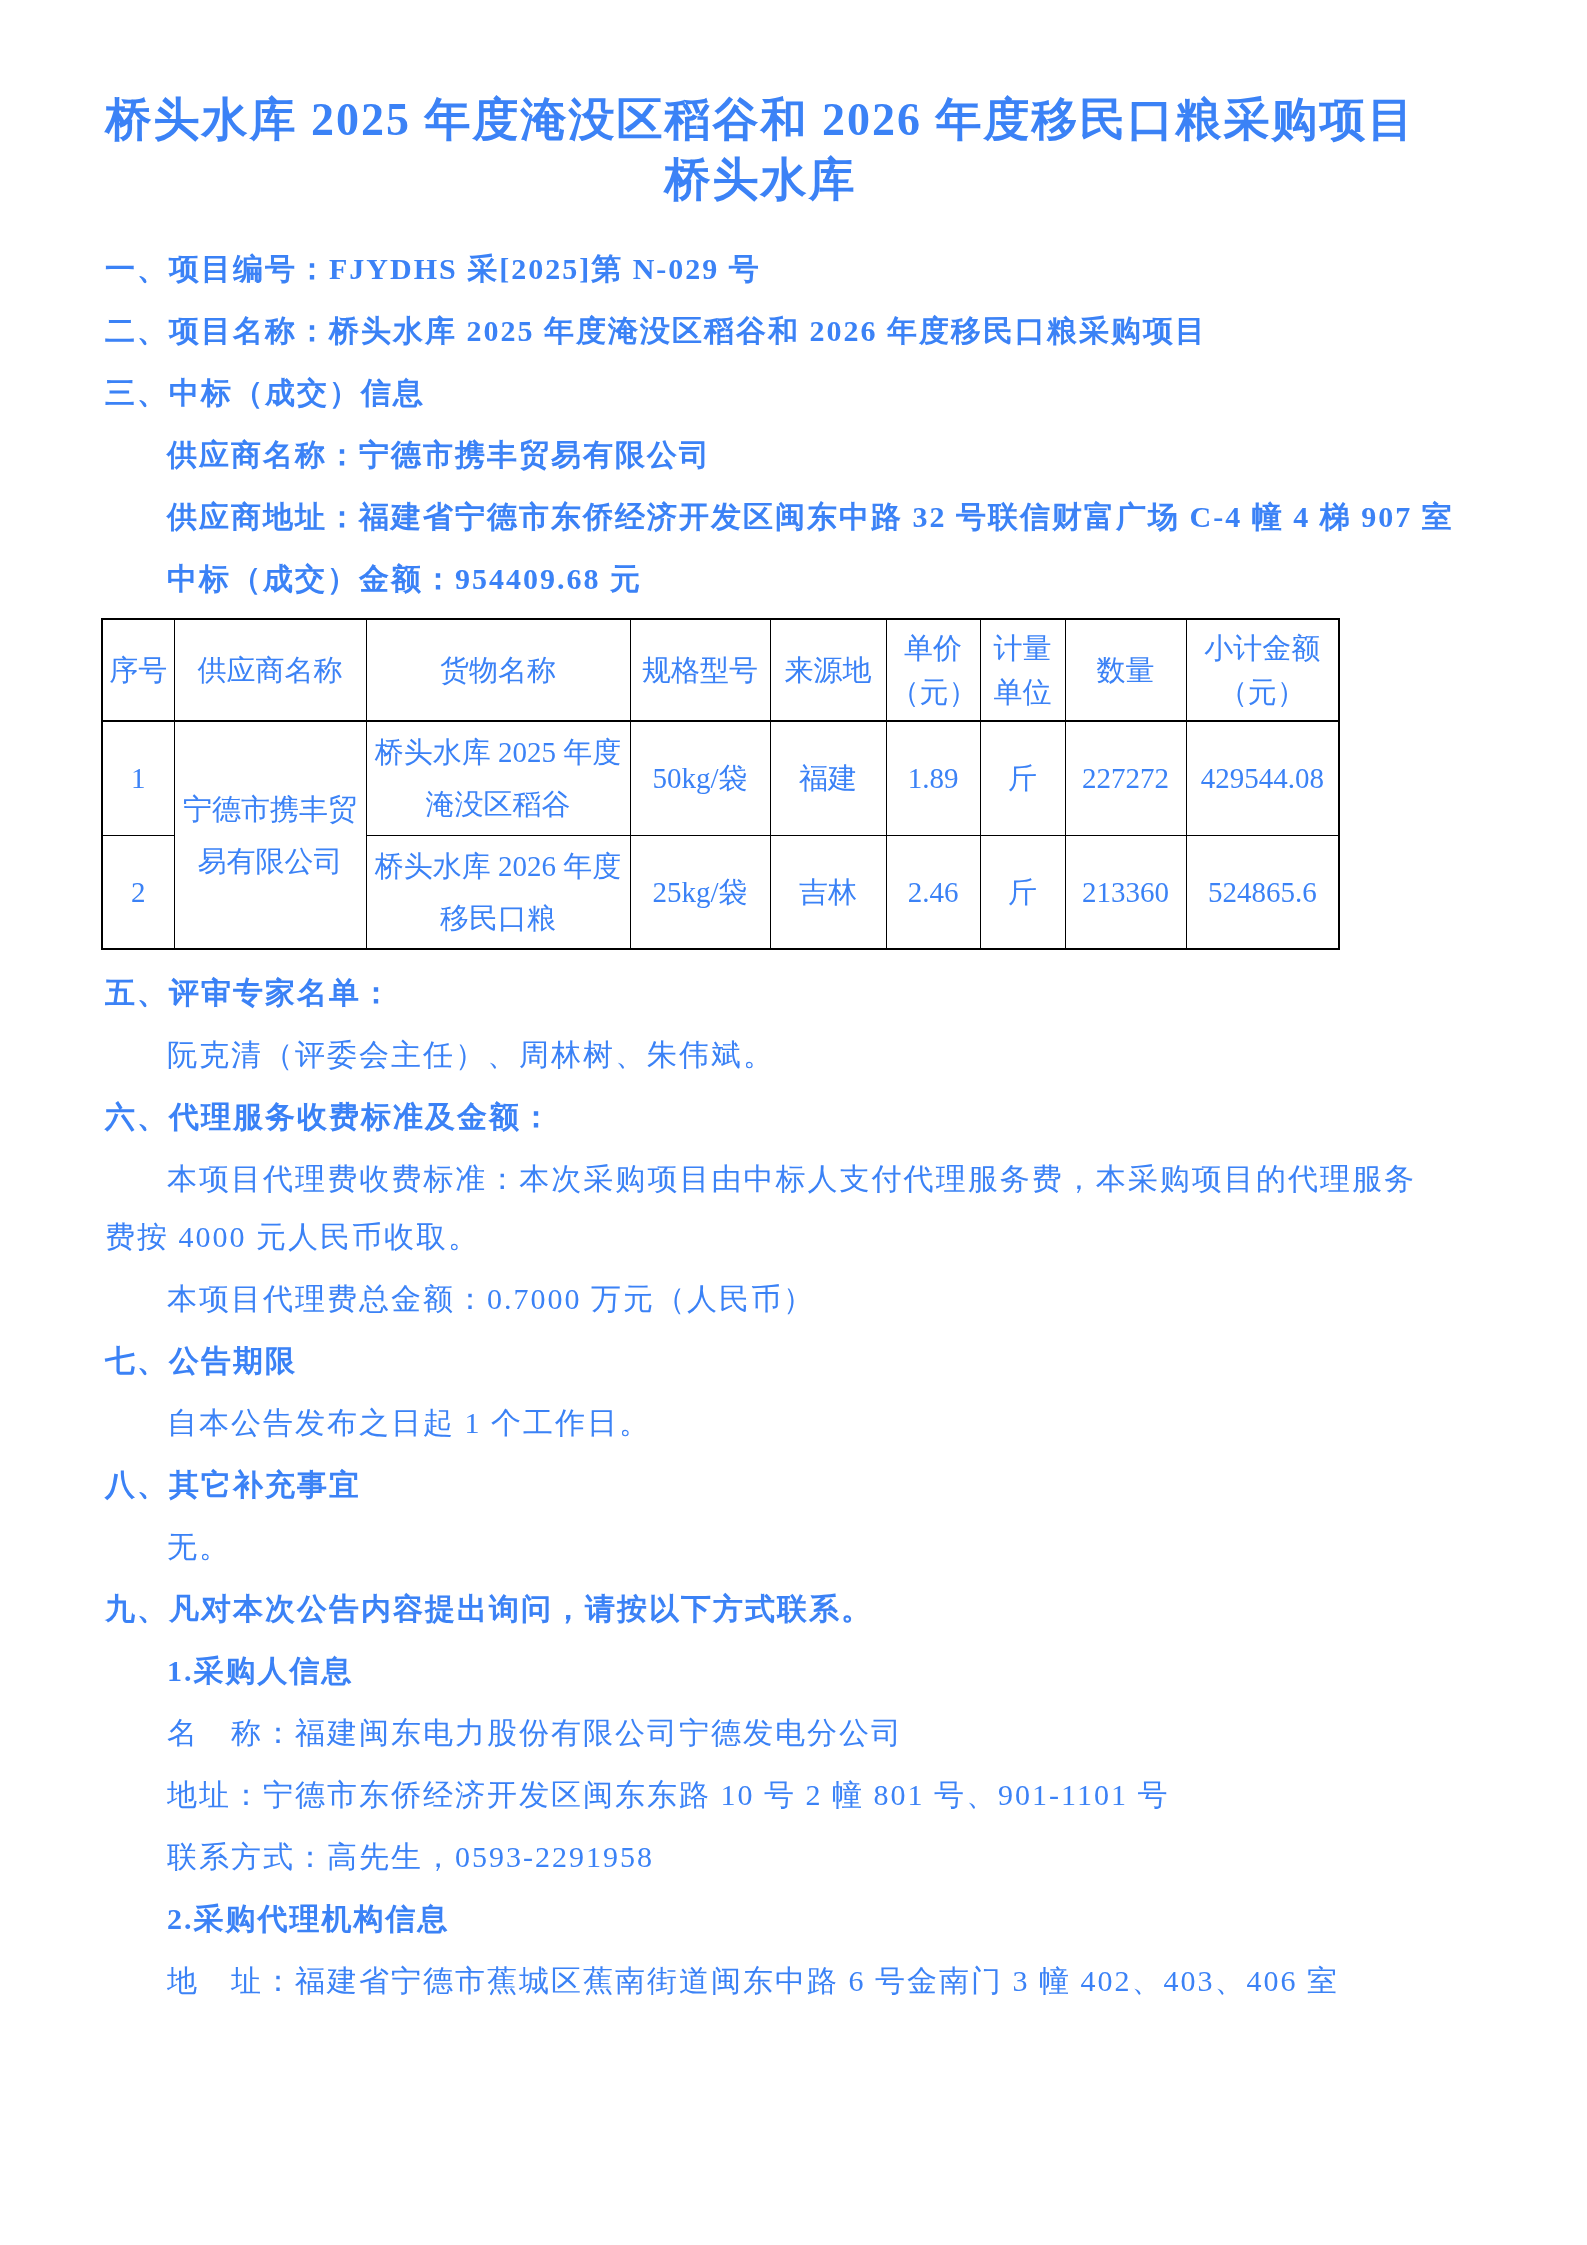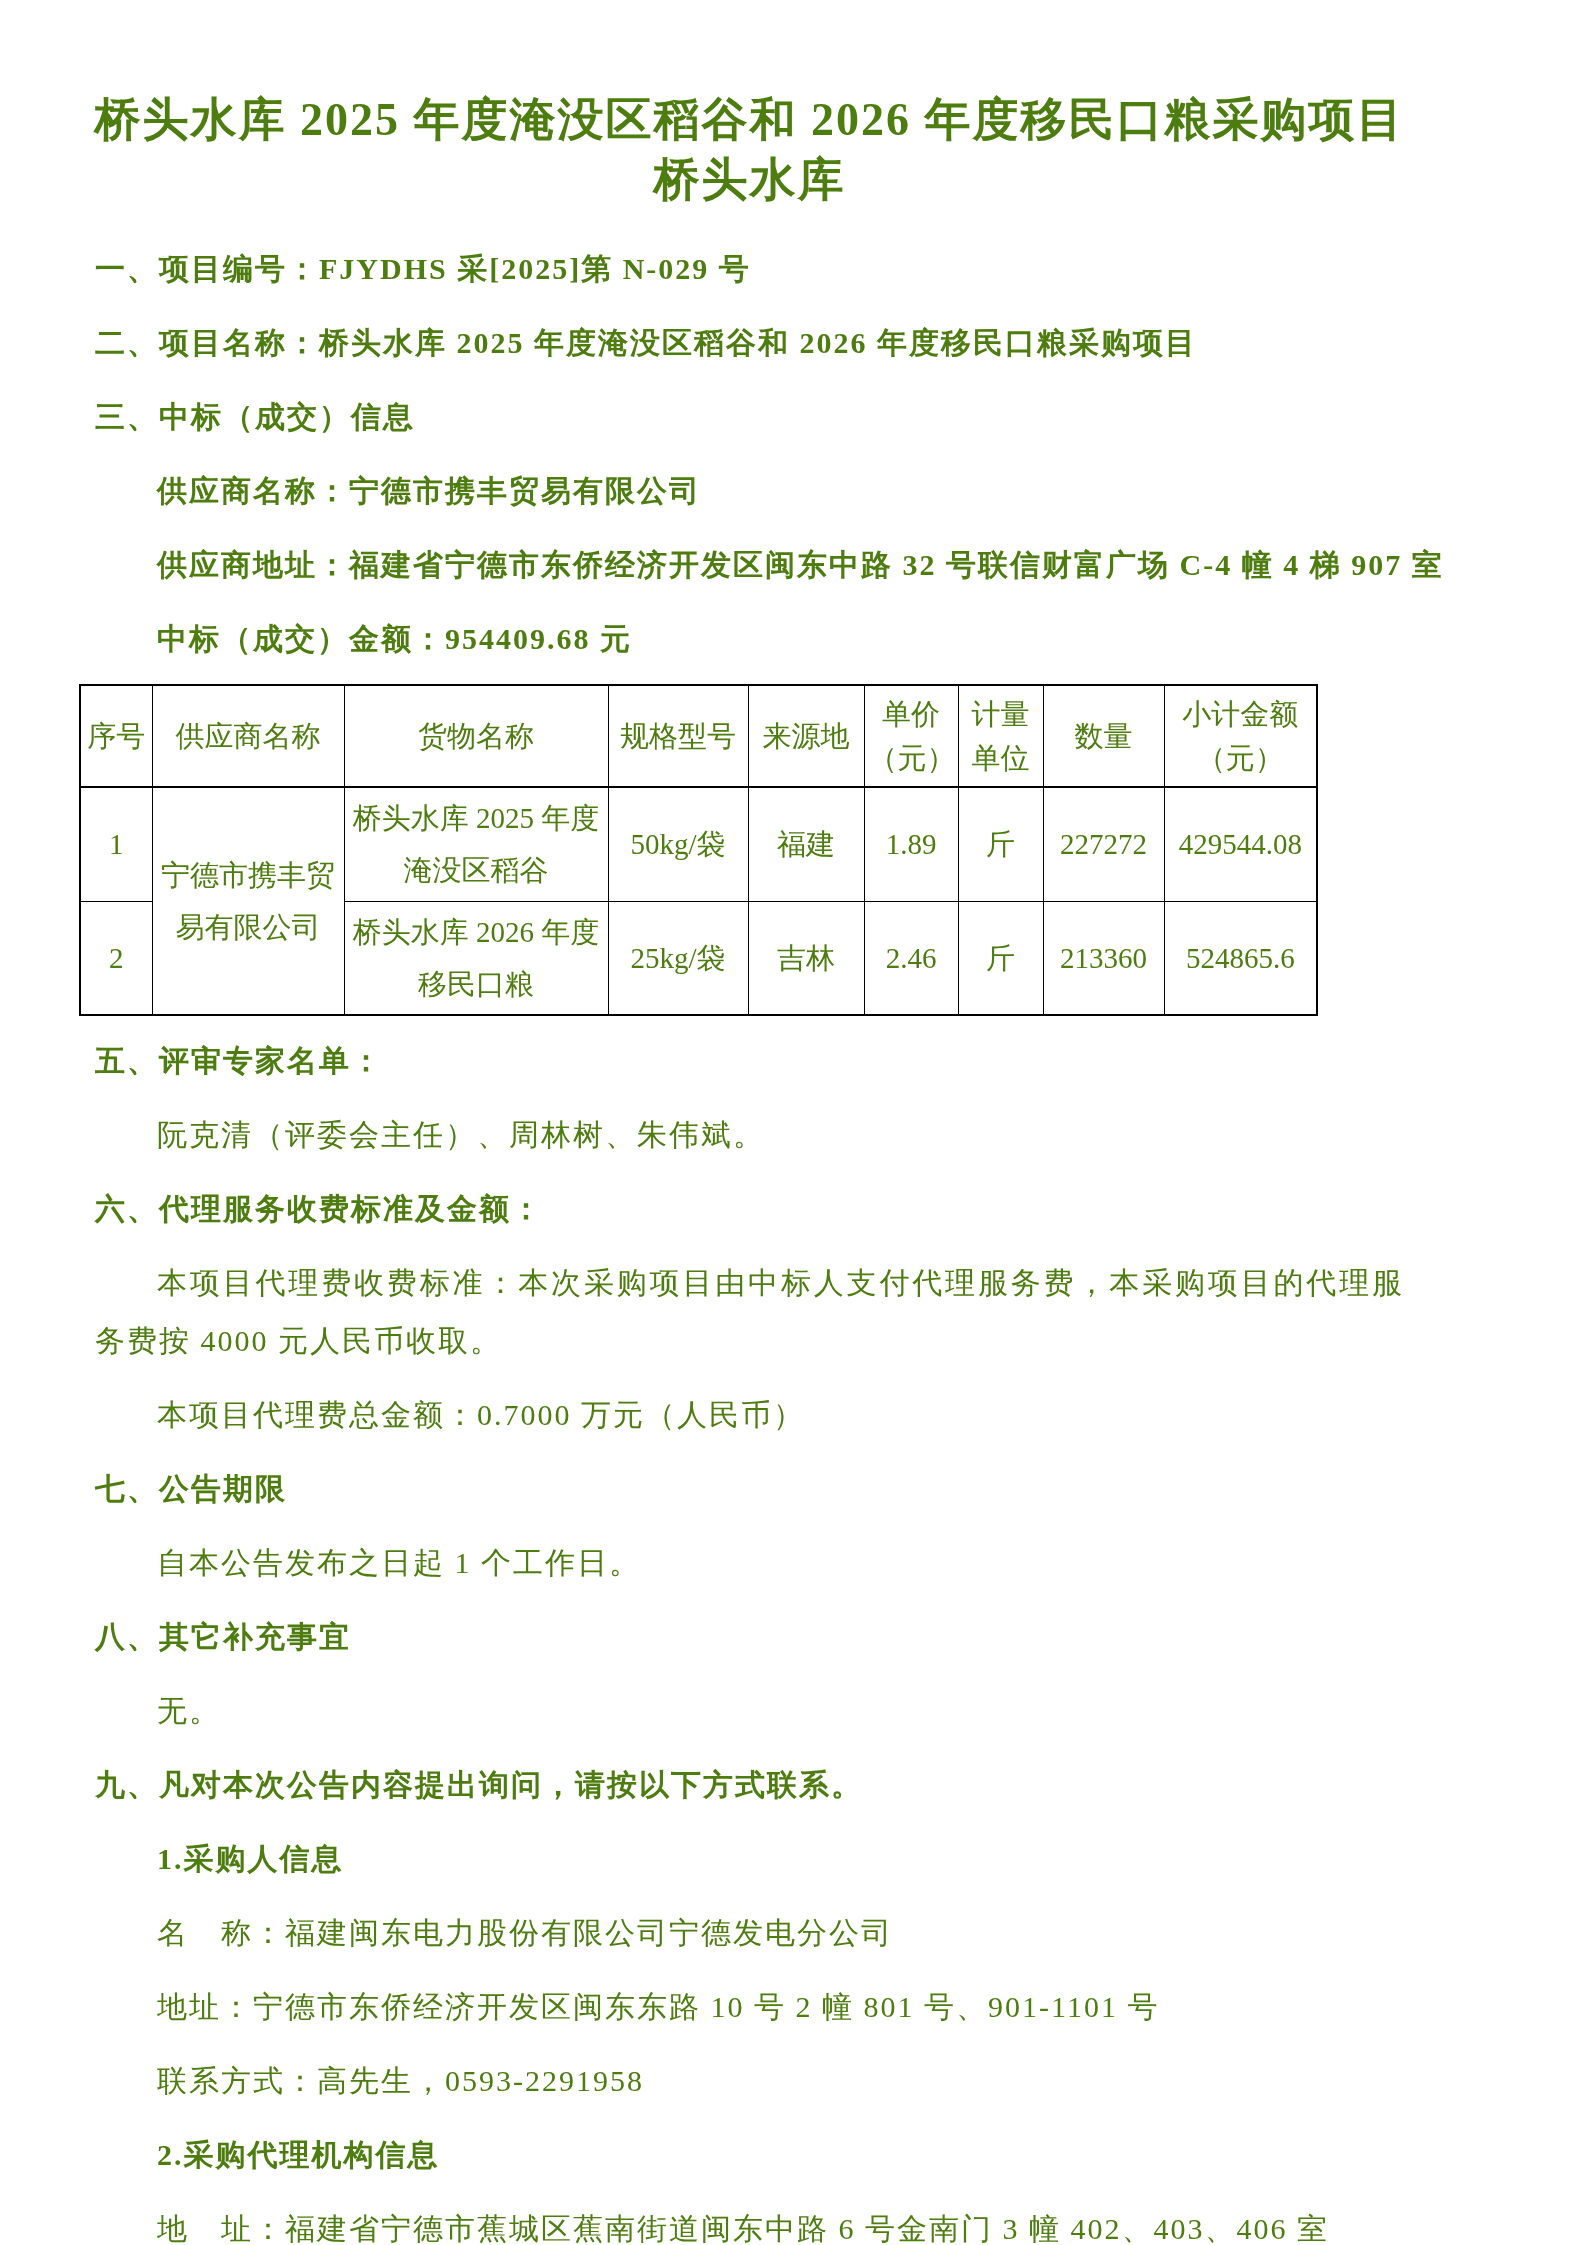--- a/index.html
+++ b/index.html
@@ -1,29 +1,29 @@
 <!DOCTYPE html>
 <html><head>
 <meta charset="utf-8">
 <style>
   html,body { margin:0; padding:0; background:#ffffff; }
   .page {
     position:relative;
     width:1587px; height:2245px;
     box-sizing:border-box;
-    padding:90px 167px 0 79px;
+    padding:90px 167px 0 101px;
     background:#ffffff;
     font-family:"Liberation Serif","DejaVu Serif",serif;
     font-size:30px;
-    color:#4d7c0f;
+    color:#3b82f6;
     letter-spacing:2px;
   }
   .doc-title { margin:0 0 30px 0; font-weight:700; text-align:center; }
   .doc-title .tline { font-size:46px; line-height:60px; }
-  p { margin:16px; line-height:58px; }
+  p { margin:4px; line-height:58px; }
   .heading { font-weight:700; }
   .sub { text-indent:62px; }
   .bold { font-weight:700; }
   .oneline { white-space:nowrap; }
   .wrap-para { text-indent:62px; text-align:justify; }
   table.items {
     border-collapse:collapse;
     table-layout:fixed;
     width:1237px;
     margin:10px 0 14px 0;

